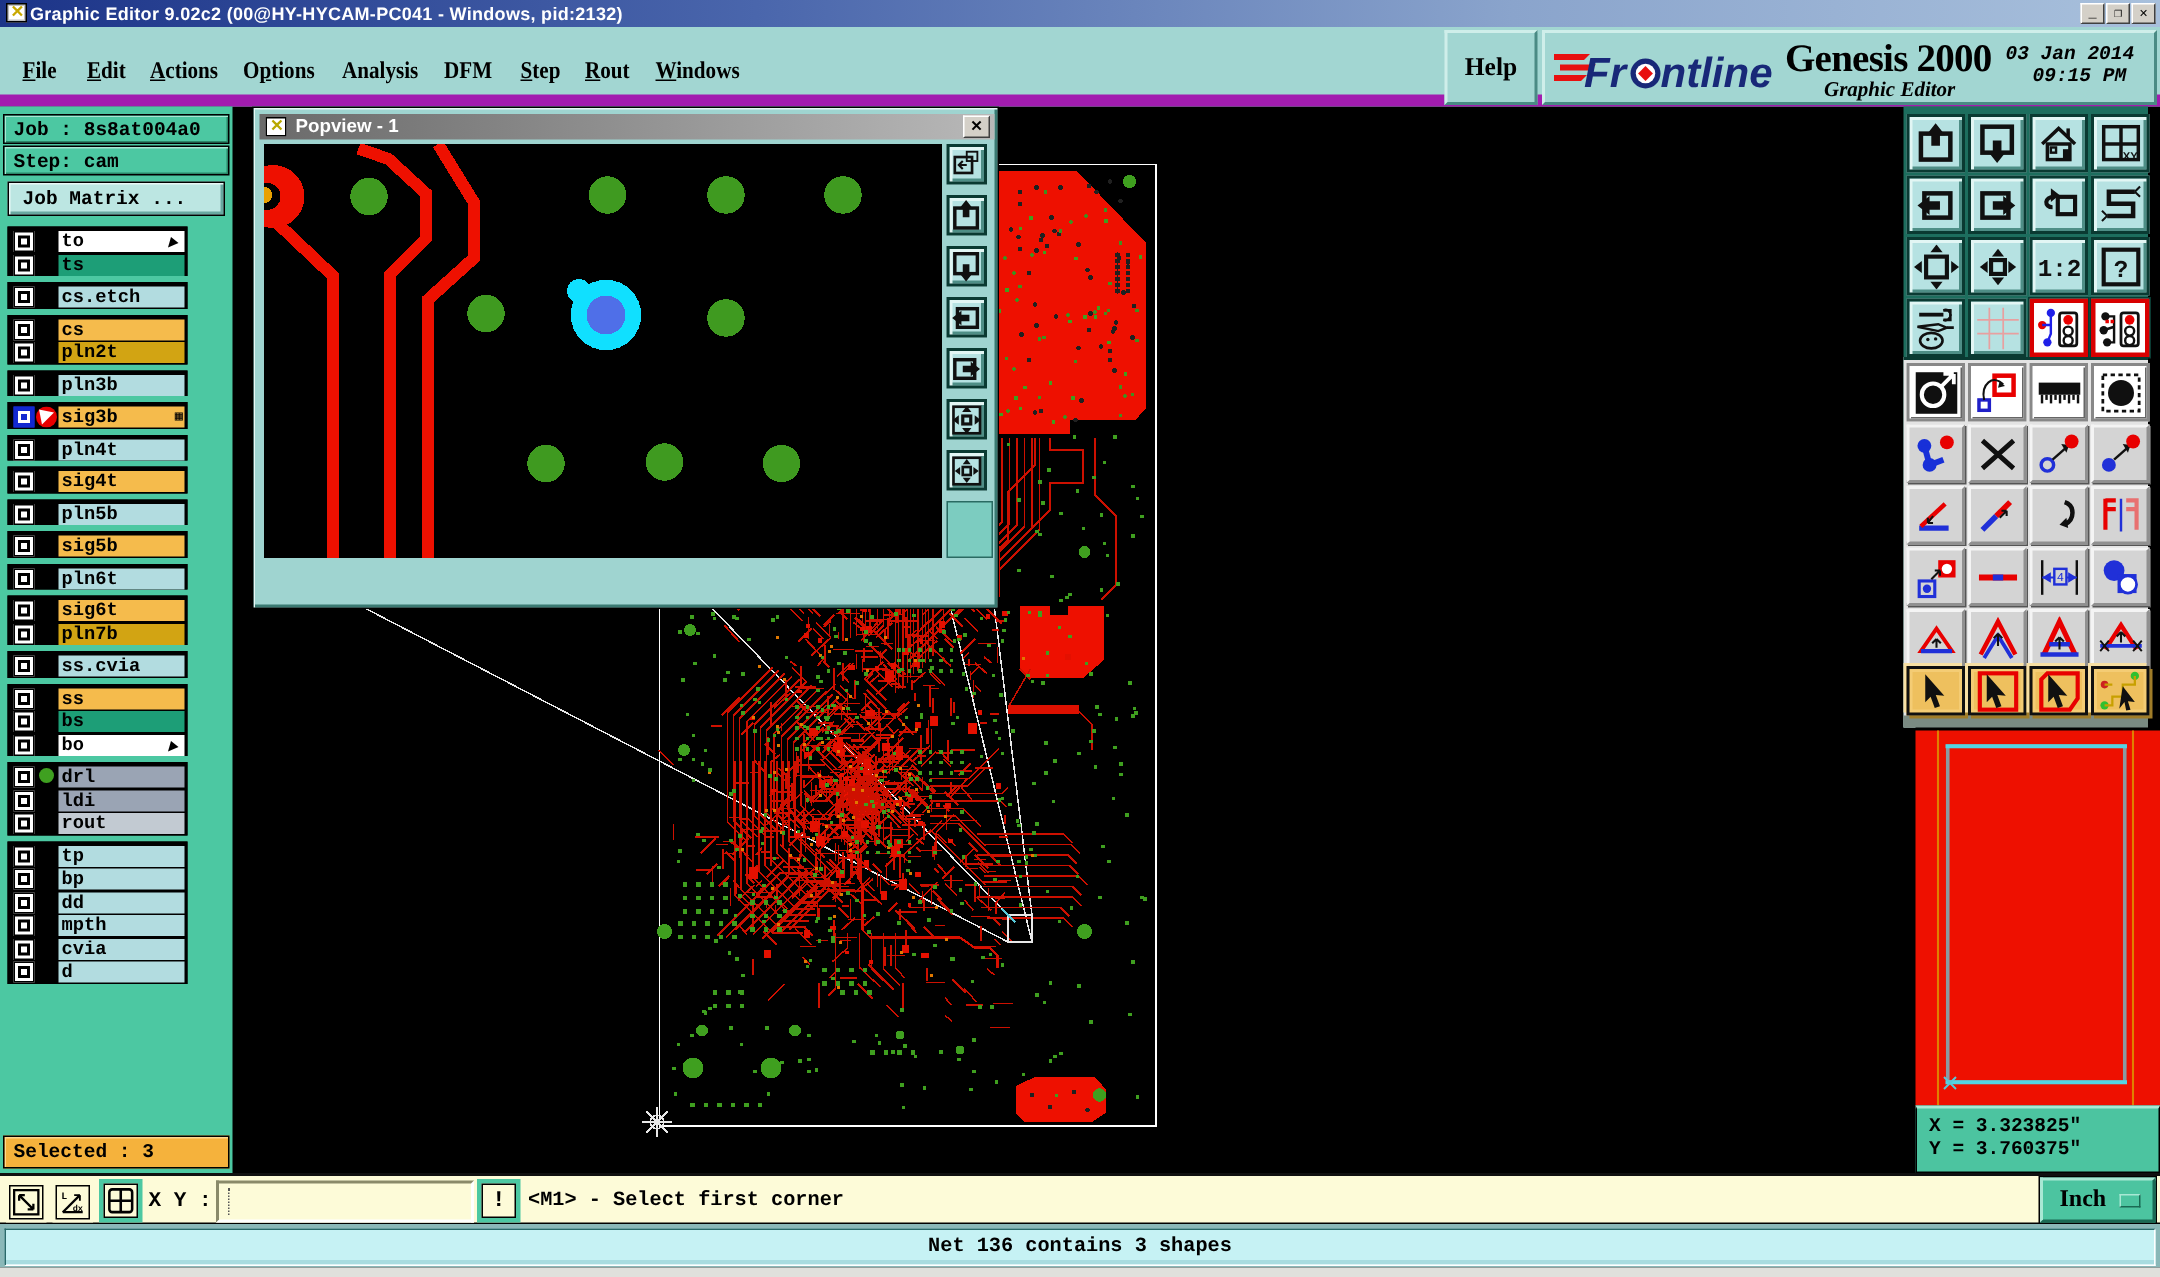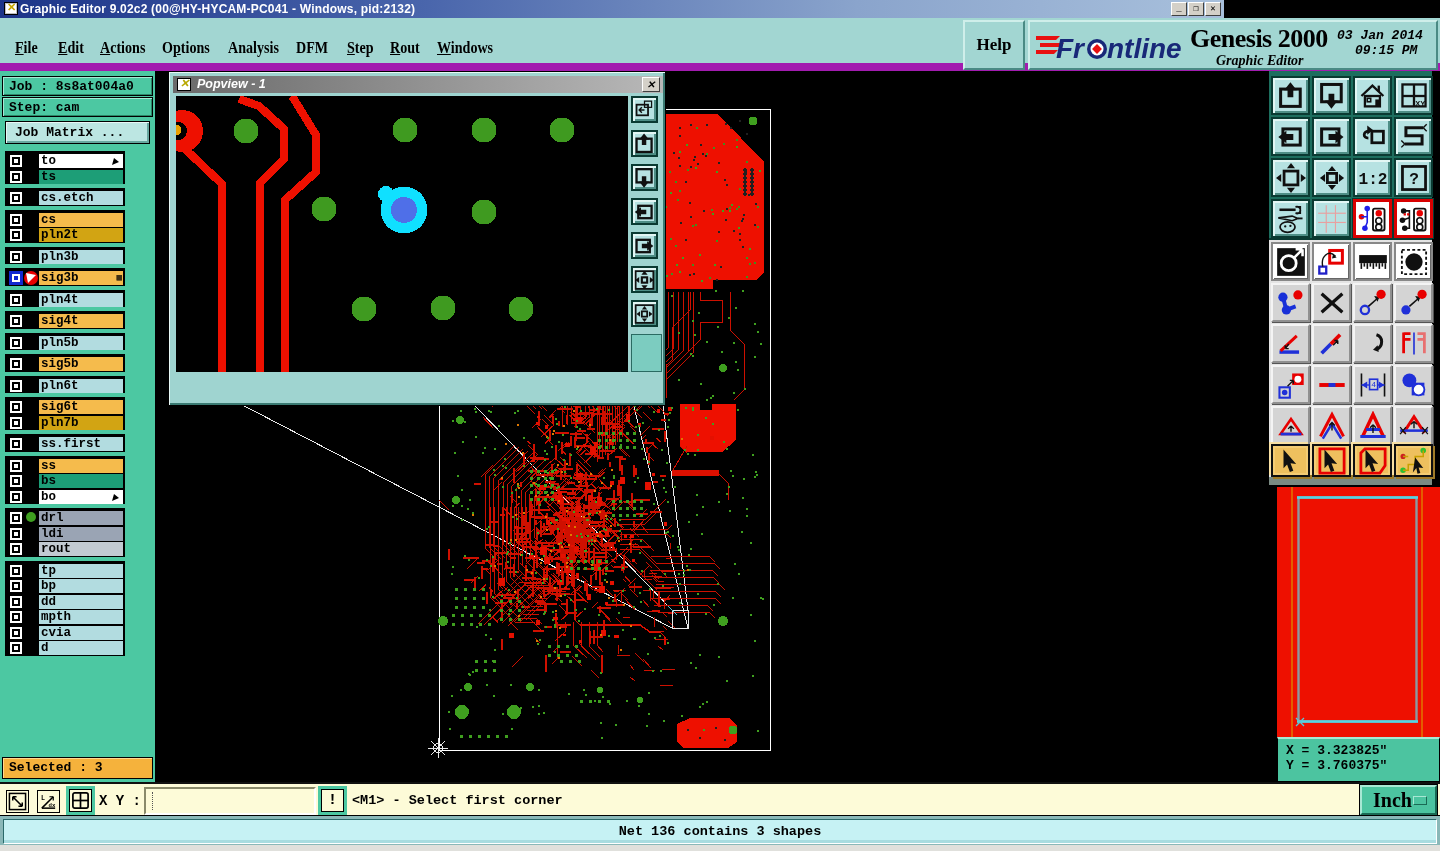--- a/index.html
+++ b/index.html
@@ -1,18 +1,18 @@
 <!DOCTYPE html>
 <html><head><meta charset="utf-8"><style>
 * { margin:0; padding:0; box-sizing:border-box; }
 html,body { width:1440px; height:851px; overflow:hidden; background:#000; font-family:"Liberation Sans",sans-serif; }
 #root { position:relative; width:1440px; height:851px; }
 .abs { position:absolute; }
 
-#title { left:0; top:0; width:1224px; height:18px; background:linear-gradient(to right,#1c3488,#4a66ac 35%,#8aa4cc 70%,#a8c0dc); }
+#title { left:0; top:0; width:1440px; height:18px; background:linear-gradient(to right,#1c3488,#4a66ac 35%,#8aa4cc 70%,#a8c0dc); }
 #title .txt { position:absolute; left:20px; top:2px; color:#fff; font-weight:bold; font-size:12px; letter-spacing:0.2px; }
 #ticon { position:absolute; left:4px; top:2px; width:14px; height:13px; background:#c0c0c0; border:1px solid #000; }
 #ticon:before { content:""; position:absolute; left:1px; top:1px; right:1px; bottom:1px; background:#fff; }
 #ticon:after { content:"\2715"; position:absolute; left:2px; top:-2px; color:#c8a800; font-size:11px; font-weight:bold; }
 .wbtn { position:absolute; top:2px; width:16px; height:14px; background:#d4d0c8; border:1px solid #404040; border-top-color:#fff; border-left-color:#fff; color:#000; font-size:9px; text-align:center; line-height:12px; font-weight:bold; font-family:"Liberation Mono",monospace; }
 
 #band { left:0; top:18px; width:1440px; height:53px; background:#a2d6d2; border-bottom:8px solid #a21caf; }
 .menu { position:absolute; top:21px; font-family:"Liberation Serif",serif; font-weight:bold; font-size:16px; color:#000; transform:scaleX(0.88); transform-origin:0 50%; }
 .menu u { text-decoration:underline; }
 #help { position:absolute; left:963px; top:2px; width:62px; height:50px; border:2px solid #cfeeea; border-right-color:#4a8a84; border-bottom-color:#4a8a84; background:#a2d6d2; text-align:center; line-height:46px; font-family:"Liberation Serif",serif; font-weight:bold; font-size:17px; }
@@ -55,31 +55,31 @@
 #ovr .red { position:absolute; left:0; top:2px; width:163px; height:250px; background:#ee1000; }
 #xybox { left:1277px; top:737px; width:163px; height:45px; background:#4cc4a0; border:1px solid #000; border-top:2px solid #a8e8d4; font-family:"Liberation Mono",monospace; font-weight:bold; font-size:13px; color:#000; }
 
 #bbar { left:0; top:782px; width:1440px; height:33px; background:#fdfbd8; border-top:2px solid #101010; }
 .bbtn { position:absolute; top:4px; width:27px; height:27px; background:#fdfbd8; display:flex; align-items:center; justify-content:center; }
 .bbtn .bx { width:23px; height:23px; border:1px solid #000; display:flex; align-items:center; justify-content:center; }
 .bbtn.tealb { background:#4cc8a2; }
 .bbtn.tealb .bx { background:#fdfbd8; }
 #xyinput { position:absolute; left:144px; top:3px; width:172px; height:28px; background:#fdfbd8; border:2px solid #8a8a6a; border-bottom-color:#fff; border-right-color:#fff; }
 #caret { position:absolute; left:6px; top:3px; width:1px; height:18px; border-left:1px dotted #555; }
-#inch { position:absolute; left:1360px; top:1px; width:77px; height:30px; background:#4cc4a0; border:2px solid #a8e8d4; border-right-color:#1a6a54; border-bottom-color:#1a6a54; box-shadow:0 0 0 1px #000; font-family:"Liberation Serif",serif; font-weight:bold; font-size:20px; line-height:26px; padding-left:11px; }
+#inch { position:absolute; left:1360px; top:1px; width:77px; height:30px; background:#4cc4a0; border:2px solid #a8e8d4; border-right-color:#1a6a54; border-bottom-color:#1a6a54; box-shadow:0 0 0 1px #000; font-family:"Liberation Serif",serif; font-weight:bold; font-size:16px; line-height:26px; padding-left:11px; }
 #inchsq { position:absolute; right:8px; top:9px; width:14px; height:9px; background:#4cc4a0; border:1px solid #a8e8d4; border-right-color:#1a6a54; border-bottom-color:#1a6a54; }
 #mono1 { position:absolute; left:99px; top:9px; font-family:"Liberation Mono",monospace; font-weight:bold; font-size:14px; }
 #mono2 { position:absolute; left:352px; top:9px; font-family:"Liberation Mono",monospace; font-weight:bold; font-size:13.5px; }
 
 #sbar { left:0; top:816px; width:1440px; height:29px; background:#8ab8b8; }
 #sbar .in { position:absolute; left:3px; top:3px; width:1434px; height:25px; background:#c6f2f4; border:1px solid #2a6a6a; border-bottom-color:#fff; border-right-color:#fff; box-shadow:inset 0 -3px 0 #a8dce0; text-align:center; font-family:"Liberation Mono",monospace; font-weight:bold; font-size:13.5px; line-height:23px; }
 #bottomgray { left:0; top:845px; width:1440px; height:6px; background:#e0e0dc; }
 
 #pop { left:168px; top:71px; width:498px; height:335px; background:#9fd4d0; border:1px solid #000; box-shadow:inset 1px 1px 0 #e8f8f6, inset -2px -2px 0 #3a7a72; }
-#ptitle { position:absolute; left:4px; top:4px; width:490px; height:17px; background:linear-gradient(to right,#6a6a6a,#b8b8b8);font-style:italic; }
+#ptitle { position:absolute; left:4px; top:4px; width:490px; height:17px; background:linear-gradient(to right,#6a6a6a,#b8b8b8); }
 #ptitle .t { position:absolute; left:24px; top:1px; color:#fff; font-weight:bold; font-size:12.5px; }
 #picon { position:absolute; left:4px; top:2px; width:14px; height:13px; background:#fff; border:1px solid #000; }
 #picon:after { content:"\2715"; position:absolute; left:2px; top:-2px; color:#b8a800; font-size:11px; font-weight:bold; }
 #pclose { position:absolute; right:3px; top:1px; width:18px; height:15px; background:#d4d0c8; border:1px solid #404040; border-top-color:#fff; border-left-color:#fff; text-align:center; line-height:13px; font-size:10px; font-weight:bold; }
 #pcanvas { position:absolute; left:7px; top:24px; width:452px; height:276px; background:#000; }
 .pb { position:absolute; width:27px; height:27px; background:#b6e2e2; border:2px solid #0a3a32; box-shadow:inset 2px 2px 0 #e2f6f4, inset -2px -2px 0 #4e8e86; display:flex; align-items:center; justify-content:center; }
 #pfill { position:absolute; left:462px; top:262px; width:31px; height:38px; background:#7cccc0; border:1px solid #2a6a62; }
 #pclosebtn { position:absolute; left:7px; top:305px; width:484px; height:24px; background:#b6e2e2; border:1px solid #000; box-shadow:inset 2px 2px 0 #e2f6f4, inset -2px -2px 0 #4e8e86; text-align:center; font-family:"Liberation Mono",monospace; font-weight:bold; font-size:14px; line-height:22px; }
 </style></head><body>
 <div id="root">
@@ -2360,21 +2360,21 @@
               <span class="cbi"></span>
             </span>
             <span class="chip" style="background:#d2a413">pln7b</span>
           </div>
 </div>
 <div class="grp" style="top:285.0px;height:17.5px">
 <div class="lrow" style="top:0.0px">
             <span class="cb">
               <span class="cbi"></span>
             </span>
-            <span class="chip" style="background:#b2dce0">ss.first</span>
+            <span class="chip" style="background:#b2dce0">ss.cvia</span>
           </div>
 </div>
 <div class="grp" style="top:306.5px;height:48.5px">
 <div class="lrow" style="top:0.0px">
             <span class="cb">
               <span class="cbi"></span>
             </span>
             <span class="chip" style="background:#f5bb4c">ss</span>
           </div>
 <div class="lrow" style="top:15.5px">

